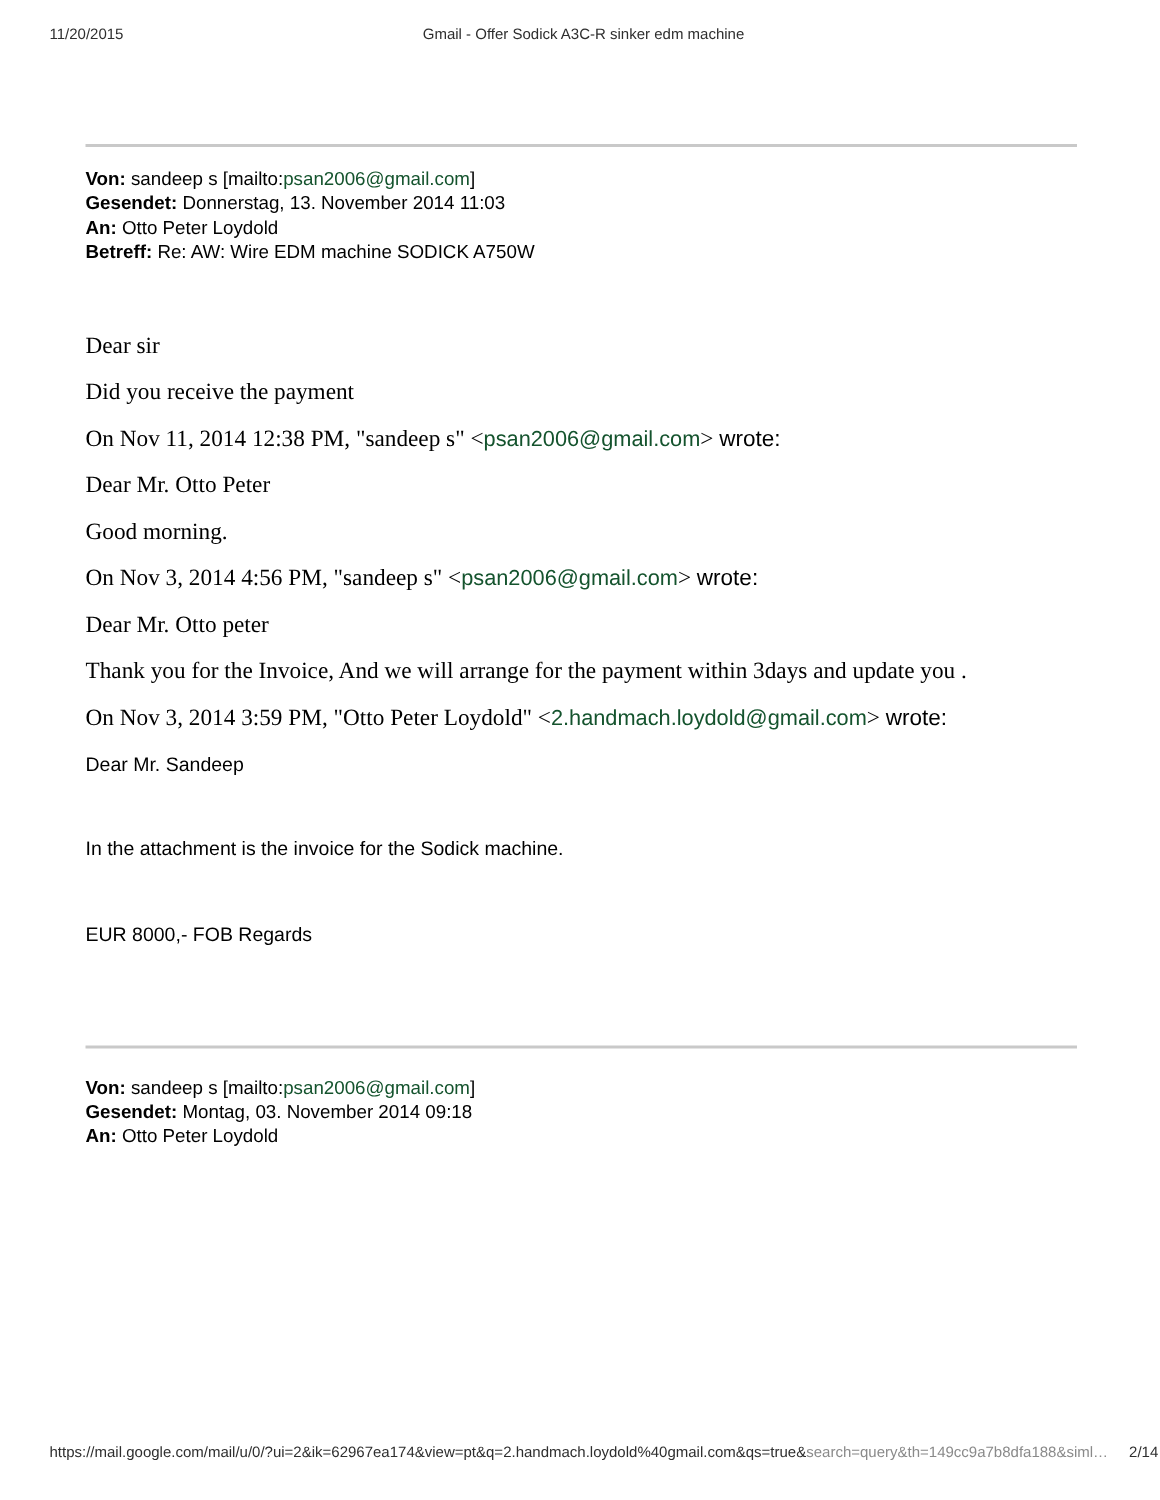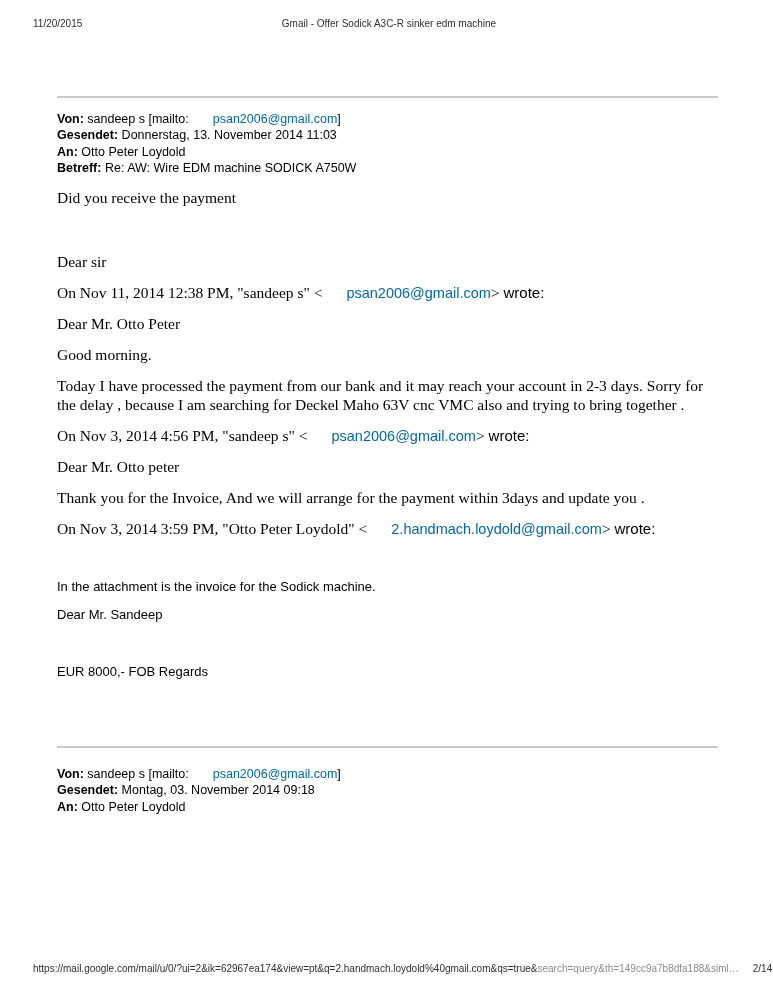--- a/index.html
+++ b/index.html
@@ -36,24 +36,23 @@
   .rule-1 { margin-top: 96px; }
   .rule-2 { margin-top: 67px; }
 
   .mail-header {
     margin-top: 13px;
     font-size: 12.5px;
     line-height: 16.3px;
   }
   .mail-header b { font-weight: bold; }
   a.mail-link, a.mail-link:visited {
-    color: #0369a1;
+    color: #14532d;
     text-decoration: none;
     cursor: pointer;
-    margin-left: 24px;
   }
 
   .bp {
     font-family: "Liberation Serif", "DejaVu Serif", serif;
     font-size: 15.5px;
     line-height: 18.5px;
     margin: 12.5px 0 0 0;
   }
   .bp.first { margin-top: 46px; }
   .quote-email {
@@ -105,38 +104,37 @@
 
     <hr class="rule rule-1">
 
     <div class="mail-header">
       <div><b>Von:</b><span> sandeep s [mailto:</span><a class="mail-link">psan2006@gmail.com</a><span>]</span></div>
       <div><b>Gesendet:</b><span> Donnerstag, 13. November 2014 11:03</span></div>
       <div><b>An:</b><span> Otto Peter Loydold</span></div>
       <div><b>Betreff:</b><span> Re: AW: Wire EDM machine SODICK A750W</span></div>
     </div>
 
+    <p class="bp first">Dear sir</p>
     <p class="bp">Did you receive the payment</p>
-    <p class="bp first">Dear sir</p>
 
     <p class="bp"><span>On Nov 11, 2014 12:38 PM, "sandeep s" &lt;</span><a class="mail-link quote-email">psan2006@gmail.com</a><span>&gt;</span> <span class="wrote">wrote:</span></p>
 
     <p class="bp">Dear Mr. Otto Peter</p>
     <p class="bp">Good morning.</p>
-    <p class="bp">Today I have processed the payment from our bank and it may reach your account in 2-3 days. Sorry for the delay , because I am searching for Deckel Maho 63V cnc VMC also and trying to bring together .</p>
 
     <p class="bp"><span>On Nov 3, 2014 4:56 PM, "sandeep s" &lt;</span><a class="mail-link quote-email">psan2006@gmail.com</a><span>&gt;</span> <span class="wrote">wrote:</span></p>
 
     <p class="bp">Dear Mr. Otto peter</p>
     <p class="bp">Thank you for the Invoice, And  we will arrange for the payment within 3days and update you .</p>
 
     <p class="bp"><span>On Nov 3, 2014 3:59 PM, "Otto Peter Loydold" &lt;</span><a class="mail-link quote-email">2.handmach.loydold@gmail.com</a><span>&gt;</span> <span class="wrote">wrote:</span></p>
 
+    <p class="sp sp-1">Dear Mr. Sandeep</p>
     <p class="sp sp-2">In the attachment is the invoice for the Sodick machine.</p>
-    <p class="sp sp-1">Dear Mr. Sandeep</p>
     <p class="sp sp-3">EUR 8000,- FOB Regards</p>
 
     <hr class="rule rule-2">
 
     <div class="mail-header hdr2">
       <div><b>Von:</b><span> sandeep s [mailto:</span><a class="mail-link">psan2006@gmail.com</a><span>]</span></div>
       <div><b>Gesendet:</b><span> Montag, 03. November 2014 09:18</span></div>
       <div><b>An:</b><span> Otto Peter Loydold</span></div>
     </div>
 

